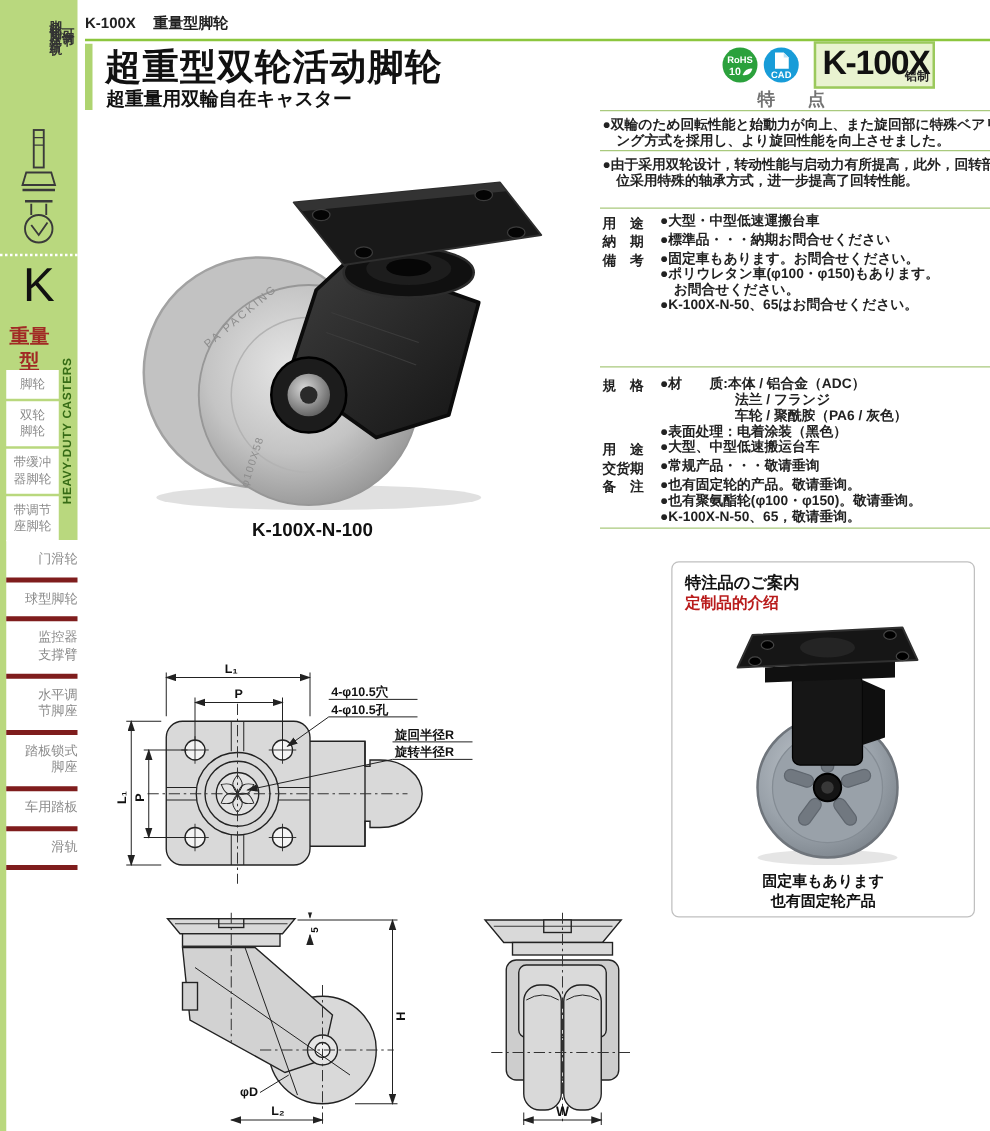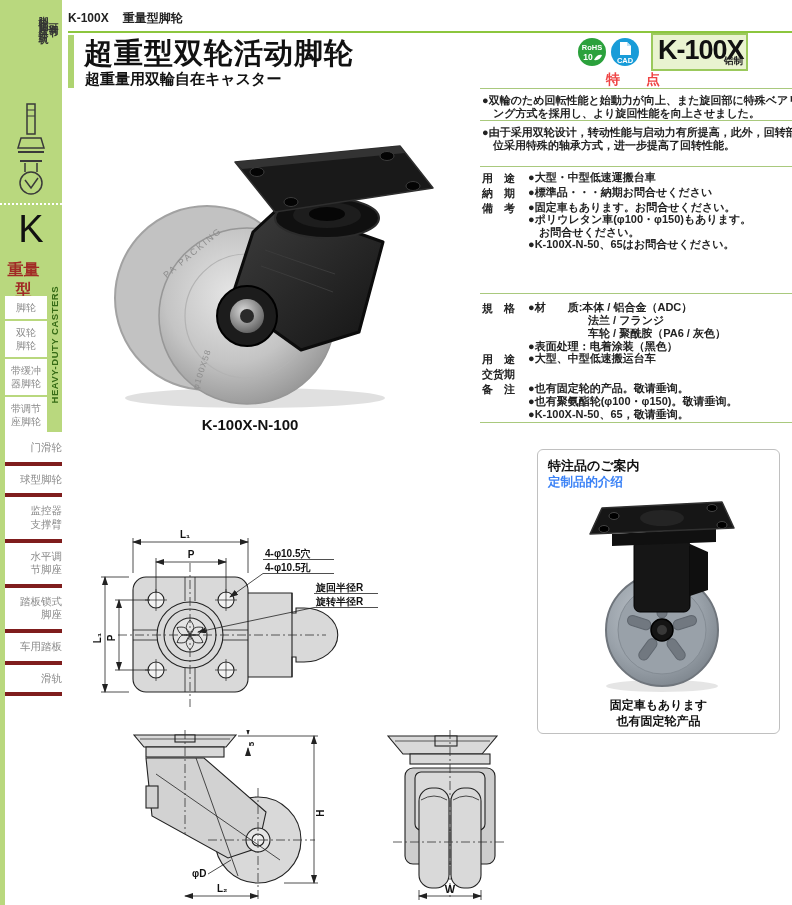--- a/index.html
+++ b/index.html
@@ -36,42 +36,42 @@
   .page-subtitle{left:85px;top:70px;font-size:15px;font-weight:bold;color:#111;}
   .rohs{left:577px;top:37px;}
   .cad{left:610px;top:37px;}
   .model-box{left:651px;top:33px;width:97px;height:38px;background:#e9f3d0;border:2px solid #9bc95c;box-sizing:border-box;}
   .model-box .mdl{position:absolute;left:5px;top:0px;font-size:27px;font-weight:bold;color:#111;letter-spacing:-1px;}
   .model-box .mat{position:absolute;right:3px;bottom:1px;font-size:9.5px;font-weight:bold;color:#222;}
 
   
   .rcol{left:480px;top:0;width:312px;height:445px;}
   .sec-heading{position:absolute;left:0;top:71px;width:100%;text-align:center;
-               font-size:14px;font-weight:bold;letter-spacing:6px;color:#ef4444;}
+               font-size:14px;font-weight:bold;letter-spacing:6px;color:#737373;}
   .hline{position:absolute;left:0;width:100%;height:0;border-top:1.5px solid #a9c97d;}
   .feat{position:absolute;left:2px;width:308px;font-size:11px;font-weight:bold;color:#222;
         line-height:1.15;padding-left:11px;text-indent:-11px;}
   .specblk{position:absolute;left:2px;width:310px;font-size:11px;font-weight:bold;color:#222;}
   .spec-row{display:flex;}
   .spec-label{width:46px;flex:none;font-weight:bold;}
   .spec-lines{flex:1;}
   .spec-lines div{line-height:1.12;}
   .spec-cn .spec-lines div{line-height:1.17;}
   .bl{padding-left:11px;text-indent:-11px;}
   .ind-deep{padding-left:60px;}
   .ind-cont{padding-left:11px;}
 
   
   .photo-label{left:100px;top:416px;width:300px;text-align:center;font-size:15px;font-weight:bold;color:#111;}
 
   
   .special-box{left:537px;top:449px;width:243px;height:285px;background:#fff;
                border:1px solid #c0c0c0;border-radius:6px;box-sizing:border-box;}
   .sp-t1{position:absolute;left:10px;top:7px;font-size:13px;font-weight:bold;color:#111;}
-  .sp-t2{position:absolute;left:10px;top:24px;font-size:12.5px;font-weight:bold;color:#3b82f6;}
+  .sp-t2{position:absolute;left:10px;top:24px;font-size:12.5px;font-weight:bold;color:#b91c1c;}
   .sp-c1{position:absolute;left:0;top:247px;width:100%;text-align:center;font-size:12px;font-weight:bold;color:#111;}
   .sp-c2{position:absolute;left:0;top:263px;width:100%;text-align:center;font-size:12px;font-weight:bold;color:#111;}
 
   
   .dtext{font-family:"Liberation Sans","DejaVu Sans",sans-serif;}
 </style>
 </head>
 <body>
 
 <div class="page">
@@ -206,20 +206,23 @@
         </div>
       </div>
       <div class="spec-row">
         <div class="spec-label">用　途</div>
         <div class="spec-lines">
             <div class="bl">●大型、中型低速搬运台车</div>
           </div>
       </div>
       <div class="spec-row">
         <div class="spec-label">交货期</div>
+        <div class="spec-lines">
+            <div class="bl">●常规产品・・・敬请垂询</div>
+          </div>
       </div>
       <div class="spec-row">
         <div class="spec-label">备　注</div>
         <div class="spec-lines">
           <div class="bl">●也有固定轮的产品。敬请垂询。</div>
           <div class="bl">●也有聚氨酯轮(φ100・φ150)。敬请垂询。</div>
           <div class="bl">●K-100X-N-50、65，敬请垂询。</div>
         </div>
       </div>
     </div>

